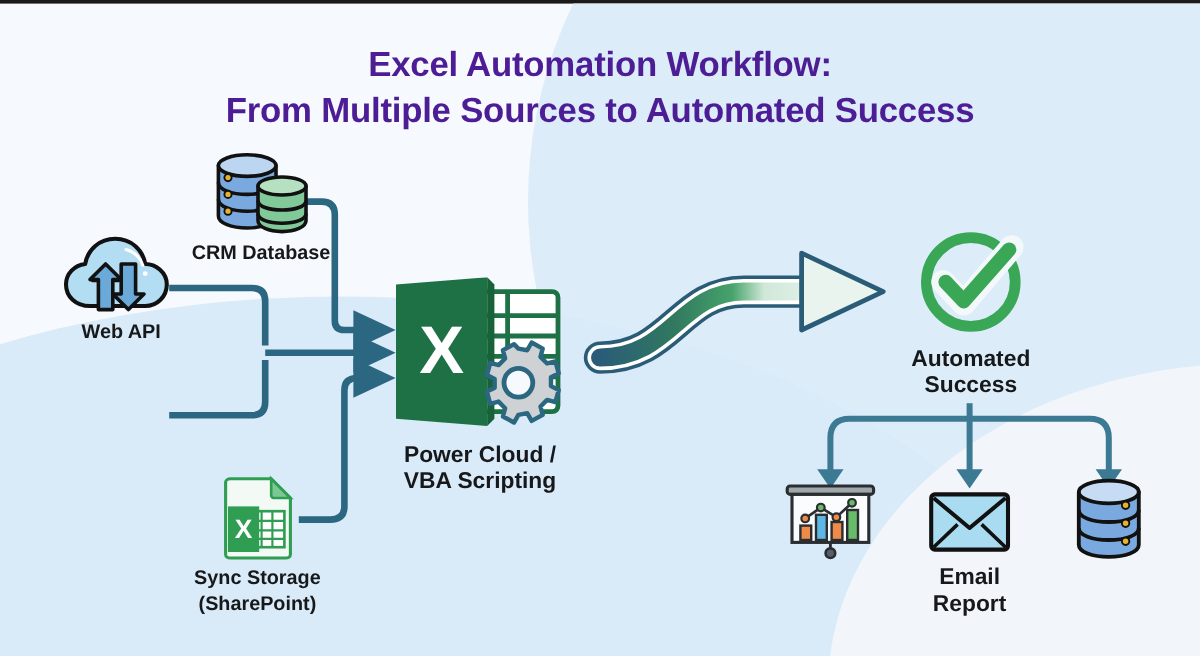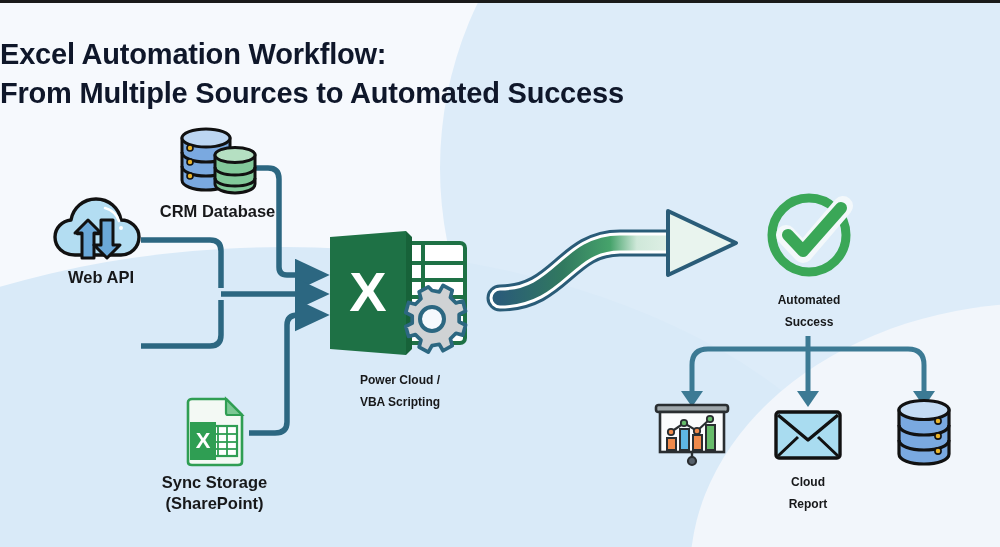--- a/index.html
+++ b/index.html
@@ -35,35 +35,35 @@
     position:absolute;
     left:690px;top:300px;
     width:700px;height:540px;
     border-radius:50%;
     background:#f2f6fb;
   }
 
   
   .title{
     position:absolute;top:32px;left:0;width:1000px;
-    text-align:left;
+    text-align:center;
     font-size:29px;line-height:39px;
     font-weight:bold;
-    color:#0f172a;
+    color:#4c1d95;
     letter-spacing:-0.2px;
     white-space:pre-line;
   }
 
   
   .node{position:absolute;text-align:center;}
   .node .lbl{
     font-size:16.5px;line-height:21px;font-weight:bold;
     color:#17181a;white-space:pre-line;margin-top:4px;
   }
-  .node .lbl.big{font-size:12px;line-height:22px;}
+  .node .lbl.big{font-size:19px;line-height:22px;}
 
   .icon-wrap{position:relative;margin:0 auto;}
 
   
   .wires{position:absolute;inset:0;}
 </style>
 </head>
 <body>
 
 <div id="stage">
@@ -256,21 +256,21 @@
   </div>
 
   <div class="node" style="left:752px;top:398px;width:112px;">
     <div class="icon-wrap" style="width:82px;height:66px;">
       <svg width="82" height="66" viewBox="0 0 82 66">
         <rect x="9" y="11" width="64" height="46" rx="3" fill="#a9dcf0" stroke="#111" stroke-width="3.4"></rect>
         <path d="M11,14 L41,39 L71,14" fill="none" stroke="#111" stroke-width="3.4" stroke-linejoin="round"></path>
         <path d="M11,55 L31,36 M71,55 L51,36" fill="none" stroke="#111" stroke-width="3"></path>
       </svg>
     </div>
-    <div class="lbl big">Cloud
+    <div class="lbl big">Email
 Report</div>
   </div>
 
   <div class="node" style="left:865px;top:394px;width:118px;">
     <div class="icon-wrap" style="width:66px;height:70px;">
       <svg width="66" height="70" viewBox="0 0 66 70">
         <g stroke="#111" stroke-width="3.2" stroke-linejoin="round">
           <path d="M8,13 V57 C8,63 19,67 33,67 C47,67 58,63 58,57 V13 Z" fill="#7aa9e0"></path>
           <ellipse cx="33" cy="13" rx="25" ry="9.5" fill="#c5dcf4"></ellipse>
           <path d="M8,28 C8,34 19,38 33,38 C47,38 58,34 58,28" fill="none"></path>

